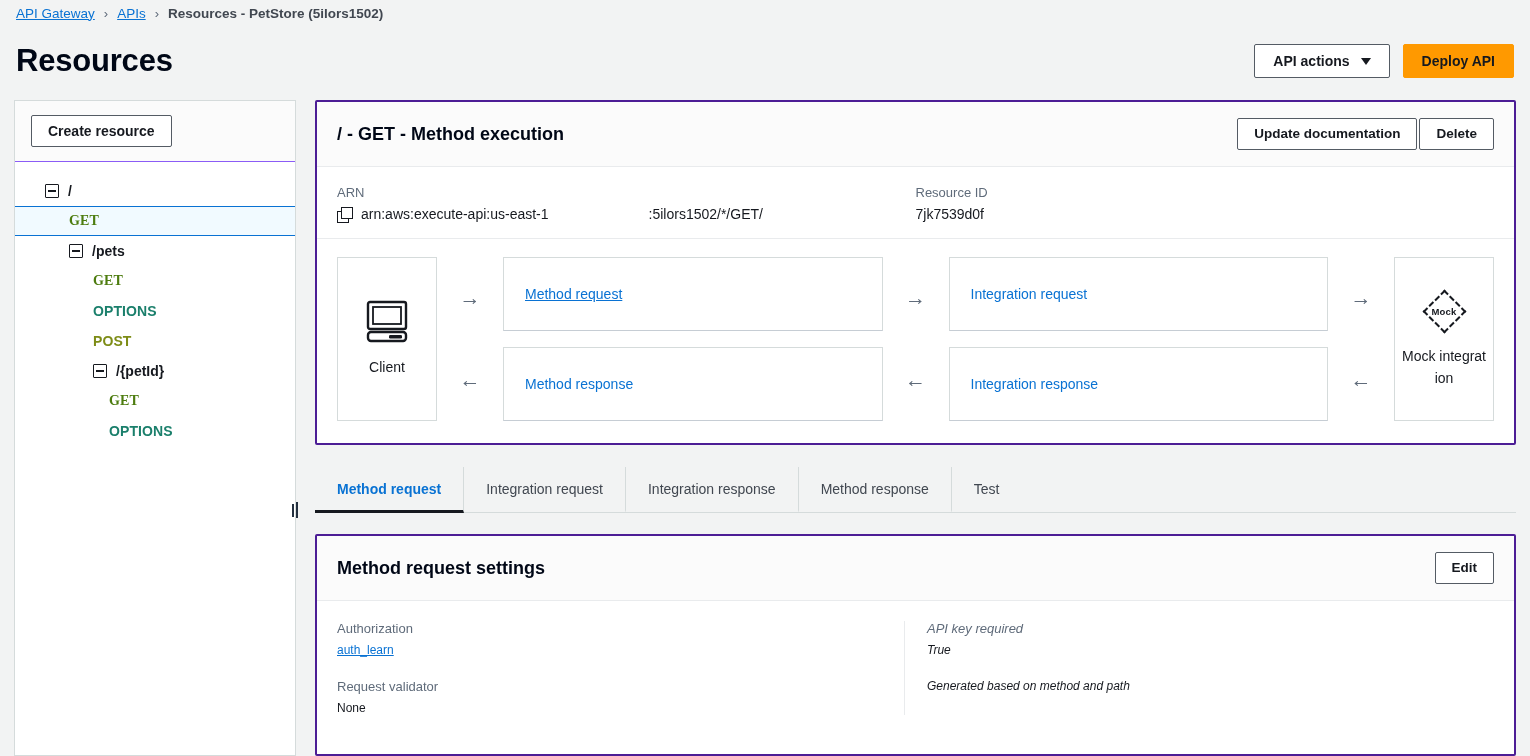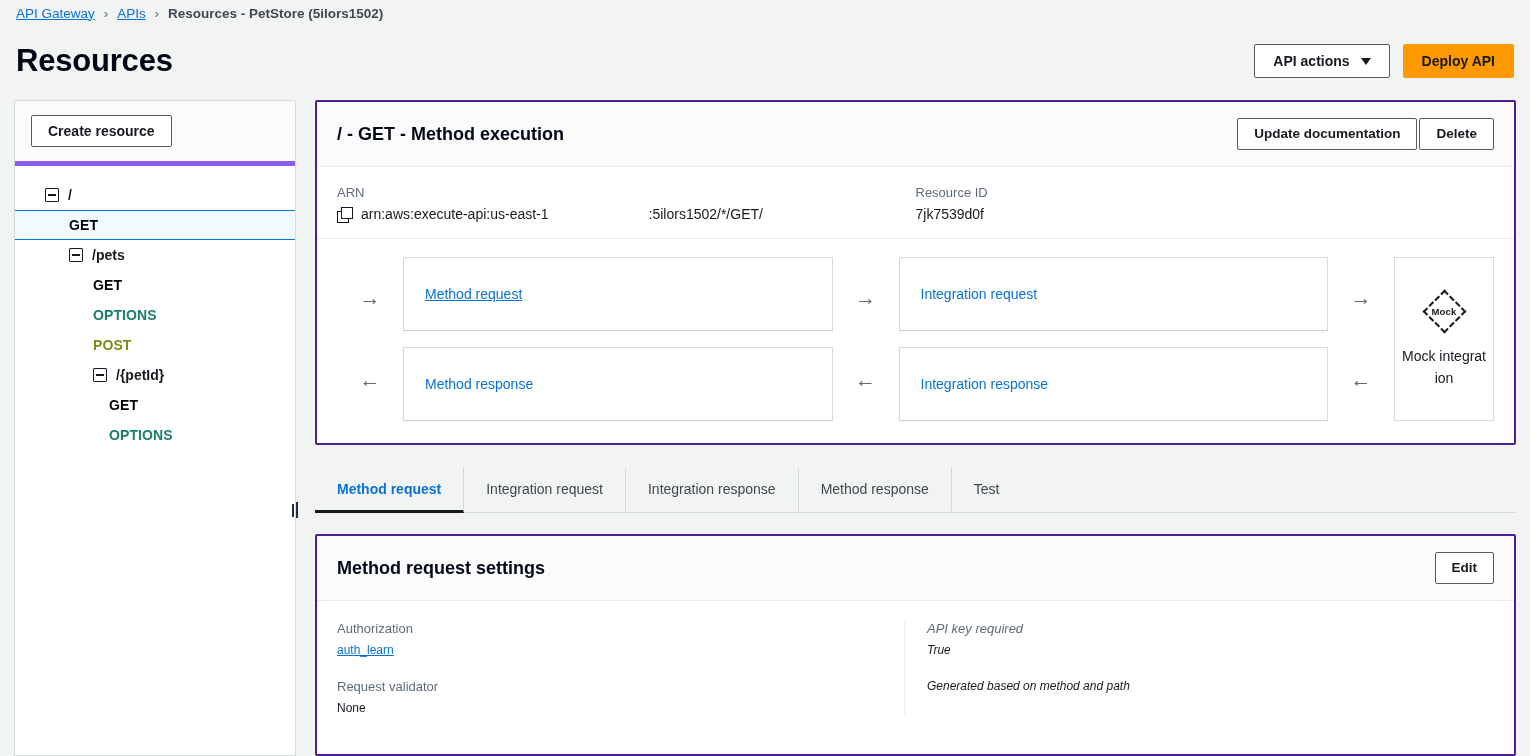--- a/index.html
+++ b/index.html
@@ -84,21 +84,21 @@
     width: 282px;
     background: #ffffff;
     border: 1px solid #d5dbdb;
     position: relative;
     display: flex;
     flex-direction: column;
     flex: none;
   }
   #sidebar-toolbar {
     padding: 14px 16px;
-    border-bottom: 5px solid #8b5cf6;
+    border-bottom: 1px solid #8b5cf6;
     background: #fbfbfb;
   }
   #create-resource-btn { padding: 6px 16px; }
   #resource-tree {
     padding: 14px 0 0 0;
     flex: 1;
     overflow: hidden;
   }
   .tree-row {
     display: flex; align-items: center;
@@ -124,21 +124,21 @@
     position: relative;
   }
   .tree-row .exp::after {
     content: "";
     display: block;
     width: 8px; height: 1.6px;
     background: #16191f;
   }
   .tree-label-path { font-weight: 700; color: #16191f; }
   .tree-label-method { font-weight: 700; letter-spacing: 0.1px; }
-  .m-get { color: #000000; }
+  .m-get { color: #4d7c0f; font-family: Liberation Serif, serif; }
   .m-options { color: #1a7f6b; }
   .m-post { color: #7d8c16; }
   .indent-0 { padding-left: 30px; }
   .indent-1 { padding-left: 54px; }
   .indent-2 { padding-left: 78px; }
   .indent-3 { padding-left: 94px; }
   #sidebar-resizer {
     position: absolute;
     right: -6px; top: 0; bottom: 0;
     width: 12px;
@@ -453,20 +453,31 @@
             <span>:5ilors1502/*/GET/</span>
           </div>
         </div>
         <div class="meta-col">
           <div class="meta-label">Resource ID</div>
           <div class="meta-value">7jk7539d0f</div>
         </div>
       </div>
 
       <div id="flow">
+        <div class="flow-endpoint">
+          <span class="client-icon">
+            <svg width="46" height="44" viewBox="0 0 46 44" aria-hidden="true">
+              <rect x="4" y="2" width="38" height="27" rx="2" fill="#fff" stroke="#16191f" stroke-width="2.4"></rect>
+              <rect x="9" y="7" width="28" height="17" fill="#fff" stroke="#16191f" stroke-width="1.8"></rect>
+              <rect x="4" y="32" width="38" height="9" rx="3" fill="#fff" stroke="#16191f" stroke-width="2.4"></rect>
+              <rect x="25" y="35" width="13" height="3.5" rx="1.2" fill="#16191f"></rect>
+            </svg>
+          </span>
+          <span class="ep-label">Client</span>
+        </div>
 
         <div class="arrow-col">
           <span class="arrow">→</span>
           <span class="arrow">←</span>
         </div>
 
         <div class="flow-mid">
           <div class="flow-box">
             <span class="flow-link hovered">Method request</span>
           </div>

